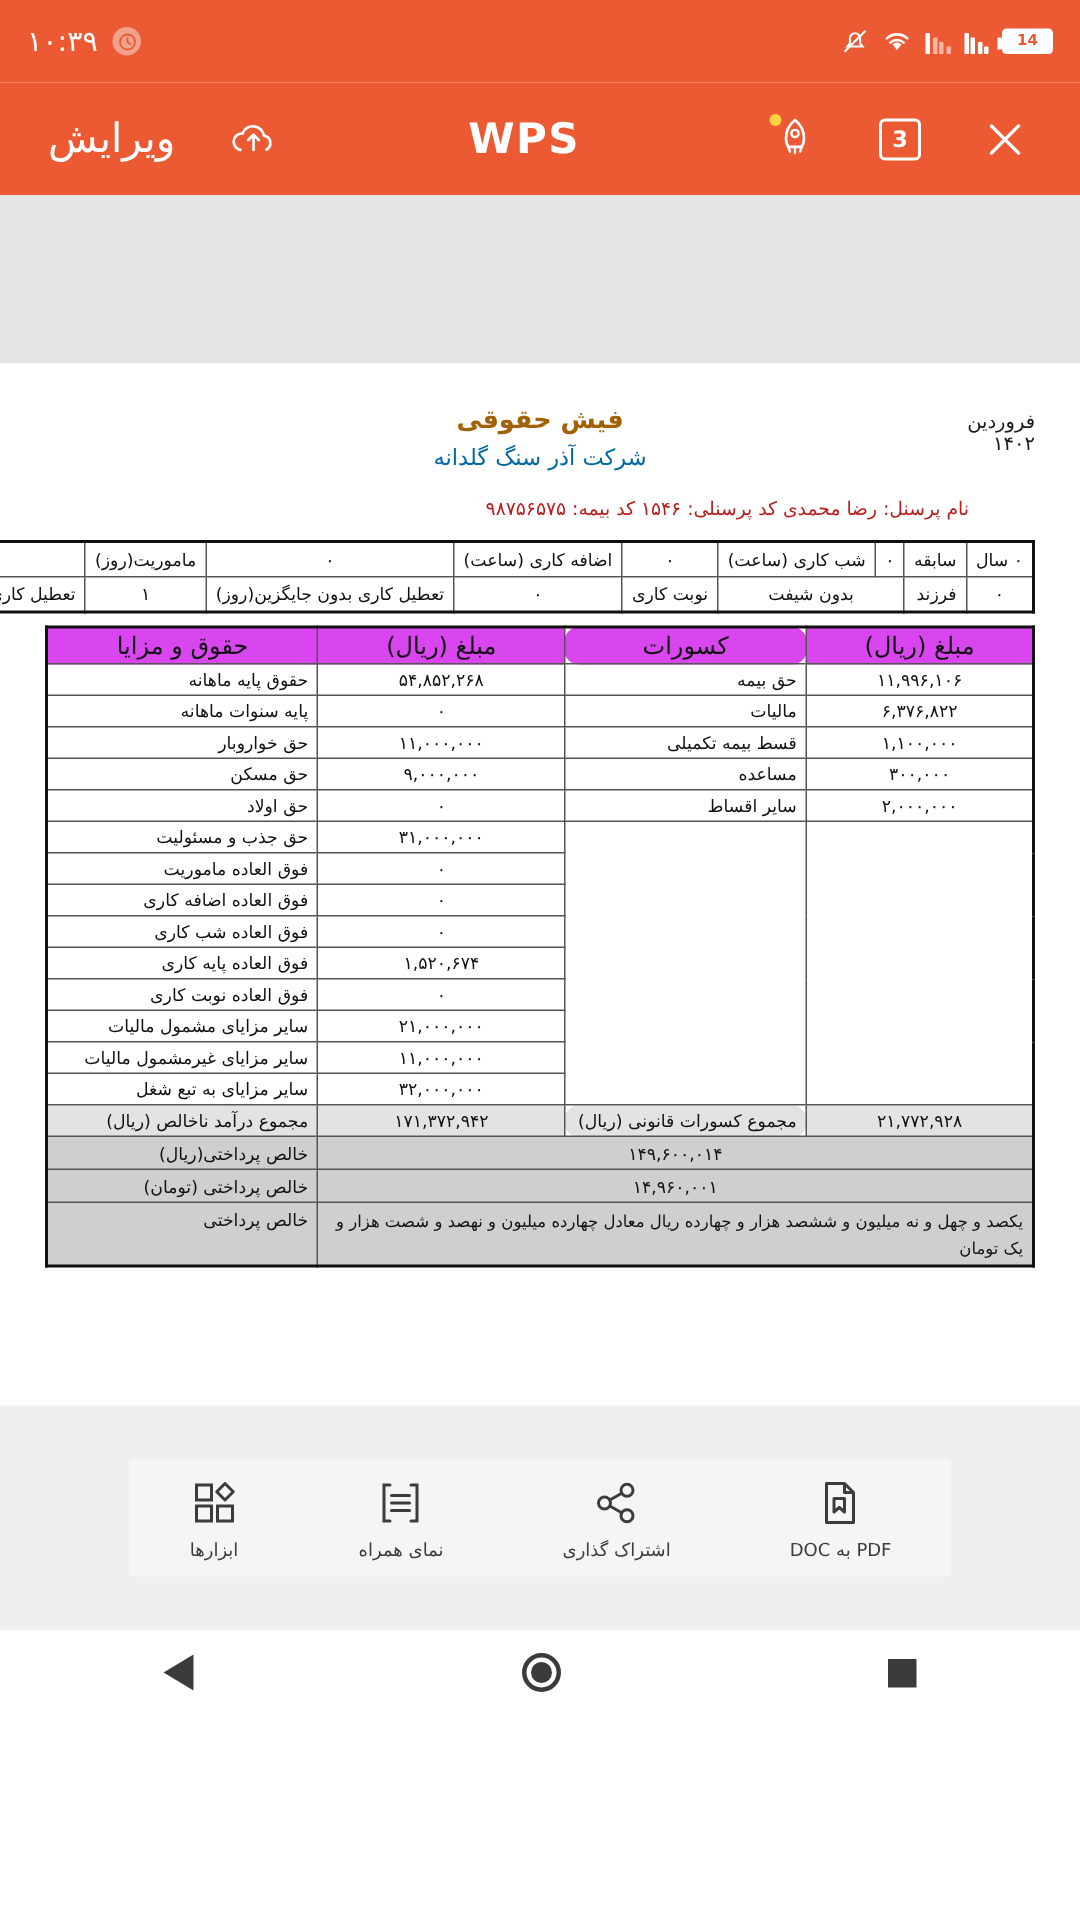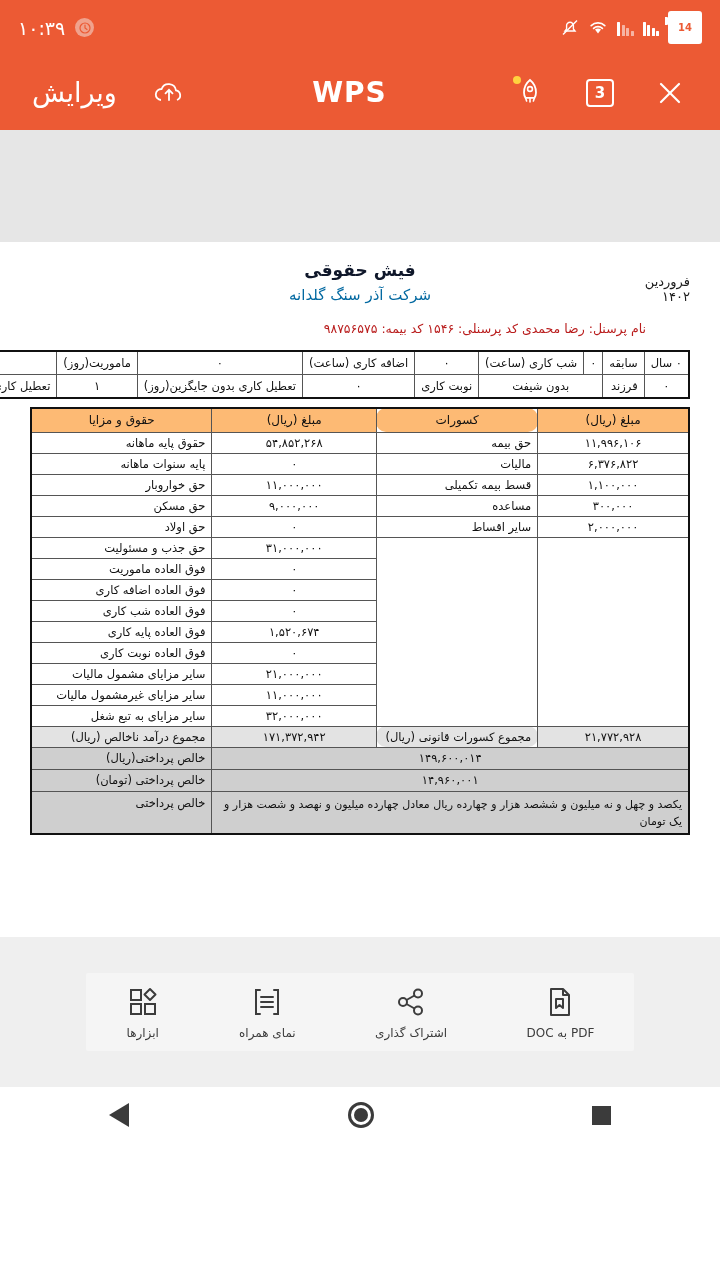--- a/index.html
+++ b/index.html
@@ -19,21 +19,21 @@
     padding: 0 18px; color: #ffffff;
   }
   .sb-left { display:flex; align-items:center; gap:9px; }
   .sb-right { display:flex; align-items:center; gap:10px; }
   .sb-time { font-size: 19px; letter-spacing: .5px; color:#fff; }
   .alarm-dot {
     width:19px; height:19px; border-radius:50%;
     background:#f0a28d; display:flex; align-items:center; justify-content:center;
   }
   .battery {
-    width: 34px; height: 33px; border: 2px solid #fff; border-radius: 3px;
+    width: 34px; height: 17px; border: 2px solid #fff; border-radius: 3px;
     position: relative; display:flex; align-items:center; justify-content:center;
     font-size: 10px; font-weight: bold; color:#ec5a34; background: #fff;
   }
   .battery::after {
     content:""; position:absolute; left:-5px; top:4px;
     width:3px; height:8px; background:#fff; border-radius:0 1px 1px 0;
   }
   .bars { display:flex; align-items:flex-end; gap:1.5px; height:16px; }
   .bars i { display:block; width:3px; background:#fff; border-radius:.5px; }
   .bars i:nth-child(1){height:5px;} .bars i:nth-child(2){height:8px;}
@@ -63,41 +63,41 @@
 
   
   .canvas { background:#ffffff; height: 1013px; position:relative; overflow:hidden; }
   .page {
     background:#ffffff; width: 720px; padding: 0 0 0 0; position:relative;
   }
   .sheet-top { height:112px; background:#e6e6e6; }
   .doc { padding: 0 30px; background:#fff; }
 
   .doc-title {
-    text-align:center; font-size: 17px; font-weight:600; color:#0f172a;
-    padding-top: 18px; letter-spacing:.3px;
+    text-align:center; font-size: 17px; font-weight:600; color:#a16207;
+    padding-top: 28px; letter-spacing:.3px;
   }
   .doc-sub { text-align:center; font-size: 15px; color:#0369a1; margin-top: 6px; }
   .doc-date { position:absolute; right: auto; left: 585px; top: 32px; font-size: 13px; color:#1a1a1a; }
   .doc-person { font-size: 12.5px; color:#b91c1c; margin-top: 17px; margin-right: 44px; }
 
   table { border-collapse: collapse; width: 100%; font-size: 11.5px; color:#111; }
   td, th { border: 1px solid #555; padding: 2px 6px; font-weight: normal; }
 
   
   .att { margin-top: 14px; border: 2px solid #111; }
   .att td { height: 22px; line-height: 18px; white-space: nowrap; }
   .att .lbl { text-align: right; }
   .att .val { text-align: center; width: 34px; }
 
   
   .main { margin-top: 8px; border: 2px solid #111; }
   .main td { height: 21px; }
   .main thead td {
-    background:#fdba74; text-align:center; font-size: 12px; height: 24px;
+    background:#d946ef; text-align:center; font-size: 16px; height: 24px;
   }
   .c-earn-label { text-align: right; width: 27.5%; }
   .c-earn-amt   { text-align: center; width: 25%; }
   .c-ded-label  { text-align: right;  width: 24.5%; border-radius: 10px; }
   .c-ded-amt    { text-align: center; width: 23%; }
   .main td.empty { border-right: 1px solid #555; }
   .sum-row td { background:#e3e3e3; }
   .sum-row .c-earn-label, .sum-row .c-ded-label { text-align: right; }
   .net-row td { background:#cfcfcf; height: 22px; }
   .net-row .lbl { text-align: right; }

